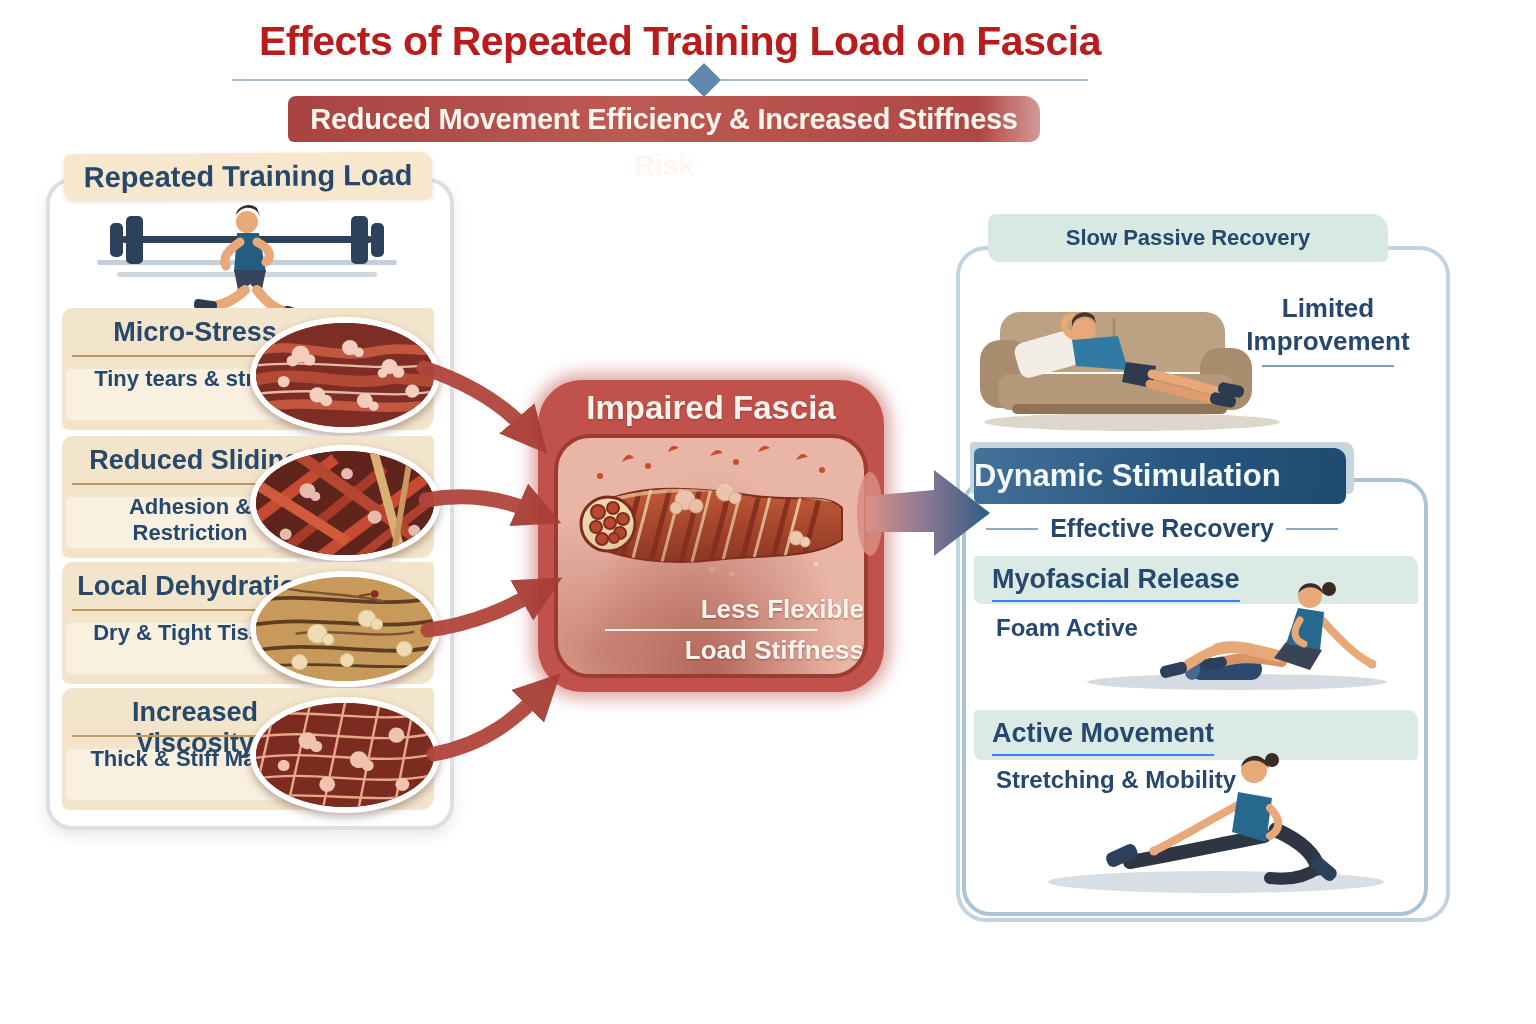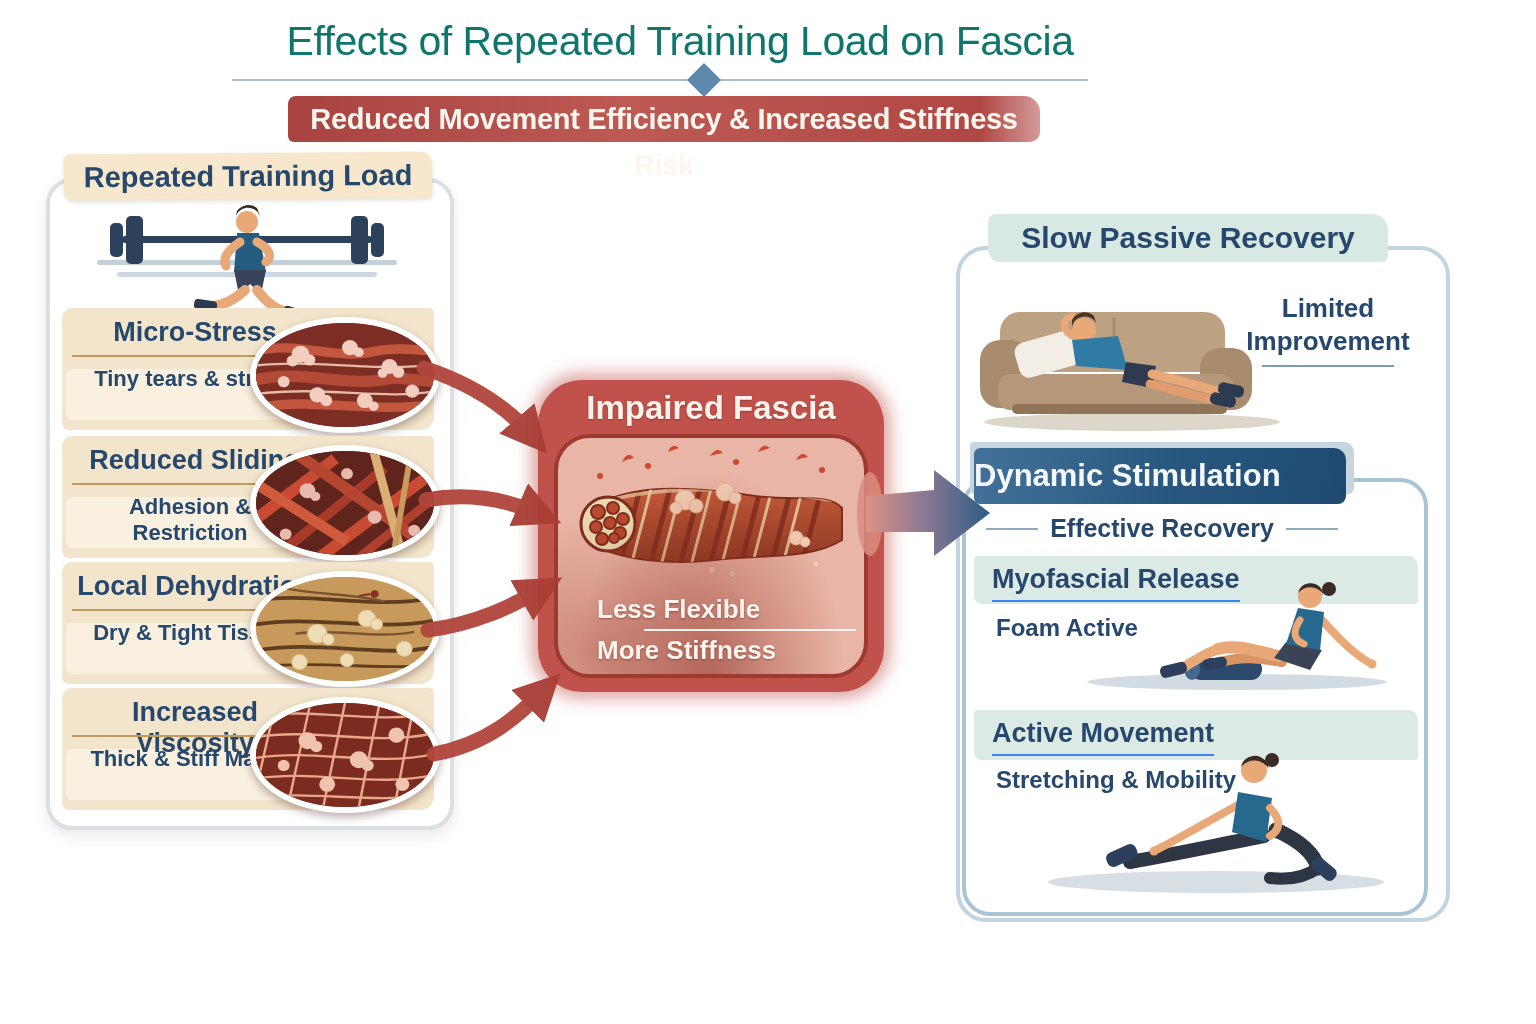--- a/index.html
+++ b/index.html
@@ -2,21 +2,21 @@
 <html><head>
 <meta charset="utf-8">
 <style>
   html,body{margin:0;padding:0;background:#ffffff;}
   #canvas{position:relative;width:1536px;height:1024px;background:#ffffff;overflow:hidden;
           font-family:"Liberation Sans", sans-serif;}
   .navy{color:#27486d;font-weight:bold;}
 
   
   .main-title{position:absolute;left:240px;top:18px;width:880px;text-align:center;
-    font-size:41px;font-weight:normal;color:#0f766e;letter-spacing:-0.5px;}
+    font-size:41px;font-weight:bold;color:#b91c1c;letter-spacing:-0.5px;}
   .title-rule{position:absolute;left:232px;top:79px;width:856px;height:2px;background:#a9bfcd;}
   .title-diamond{position:absolute;left:692px;top:68px;width:24px;height:24px;background:#5f88ad;
     transform:rotate(45deg);}
   .red-banner{position:absolute;left:288px;top:96px;width:752px;height:46px;
     background:linear-gradient(90deg,#a84341,#bd5a54 45%,#b04744 92%,rgba(176,71,68,.55));
     border-radius:8px 16px 10px 6px;}
   .red-banner span{display:block;width:100%;text-align:center;line-height:46px;
     font-size:29px;font-weight:bold;color:#fdf6ee;letter-spacing:-0.3px;}
 
   
@@ -44,30 +44,30 @@
     border-radius:44px;box-shadow:0 0 16px 7px rgba(192,82,75,.5);z-index:2;}
   .impaired-title{position:absolute;top:9px;width:100%;text-align:center;font-size:33px;font-weight:bold;
     color:#fbf2ec;text-shadow:0 1px 2px rgba(90,20,15,.4);}
   .impaired-inner{position:absolute;left:16px;top:54px;right:16px;bottom:14px;background:#e9b5a6;
     border:4px solid #9d3b30;border-radius:36px;overflow:hidden;}
   .impaired-inner::after{content:"";position:absolute;inset:0;
     background:radial-gradient(ellipse at 50% 105%, rgba(140,45,35,.55), rgba(140,45,35,0) 62%),
                radial-gradient(ellipse at 12% 90%, rgba(150,55,40,.35), rgba(150,55,40,0) 45%);
     pointer-events:none;}
   .fascia-wrap{position:absolute;left:2px;top:4px;width:300px;height:150px;}
-  .impaired-caption{position:absolute;left:0;bottom:8px;width:100%;text-align:left;z-index:2;padding-left:39px;}
+  .impaired-caption{position:absolute;left:0;bottom:8px;width:100%;text-align:right;z-index:2;}
   .impaired-caption .cap{font-size:26px;font-weight:bold;color:#fdf4ee;text-shadow:0 1px 2px rgba(90,20,15,.45);}
   .cap-divider{width:212px;height:2px;background:#fdf4ee;margin:4px auto;}
 
   
   .rt-outer{position:absolute;left:956px;top:246px;width:486px;height:668px;background:#fff;
     border:4px solid #c2d4df;border-radius:30px;z-index:1;}
   .mint-banner{position:absolute;left:988px;top:214px;width:400px;height:48px;background:#d8e8e3;
     border-radius:8px 16px 6px 12px;z-index:3;}
-  .mint-banner span{display:block;text-align:center;line-height:48px;font-size:30px;}
+  .mint-banner span{display:block;text-align:center;line-height:48px;font-size:22px;}
   .couch-wrap{position:absolute;left:972px;top:278px;width:320px;height:155px;z-index:3;}
   .limited-note{position:absolute;left:1240px;top:292px;width:176px;text-align:center;font-size:26px;
     line-height:1.25;z-index:3;}
   .limited-note::after{content:"";display:block;width:132px;height:2px;background:#7f9cb5;margin:8px auto 0;}
 
   .rt-inner{position:absolute;left:962px;top:478px;width:458px;height:430px;background:#fff;
     border:4px solid #a9c4d5;border-radius:28px;z-index:2;}
   .dyn-banner{position:absolute;left:974px;top:448px;width:372px;height:56px;z-index:5;
     background:linear-gradient(100deg,#44719a,#27567f 55%,#1f4a70);border-radius:6px 12px 8px 6px;
     box-shadow:-6px -8px 0 -2px #c7d5df, 10px -8px 0 -2px #c7d5df;}
@@ -317,21 +317,21 @@
               <circle cx="245" cy="100" r="5"></circle>
             <circle cx="152" cy="128" r="4"></circle>
               <circle cx="172" cy="132" r="3.5"></circle>
               <circle cx="256" cy="122" r="3.5"></circle>
           </g>
         </svg>
       </div>
       <div class="impaired-caption">
         <div class="cap">Less Flexible</div>
         <div class="cap-divider"></div>
-        <div class="cap">More Stiffness</div>
+        <div class="cap">Load Stiffness</div>
       </div>
     </div>
   </div>
 
   <div class="rt-outer"></div>
   <div class="mint-banner">
     <span class="navy">Slow Passive Recovery</span>
   </div>
   <div class="couch-wrap">
     <svg viewBox="0 0 320 155">

